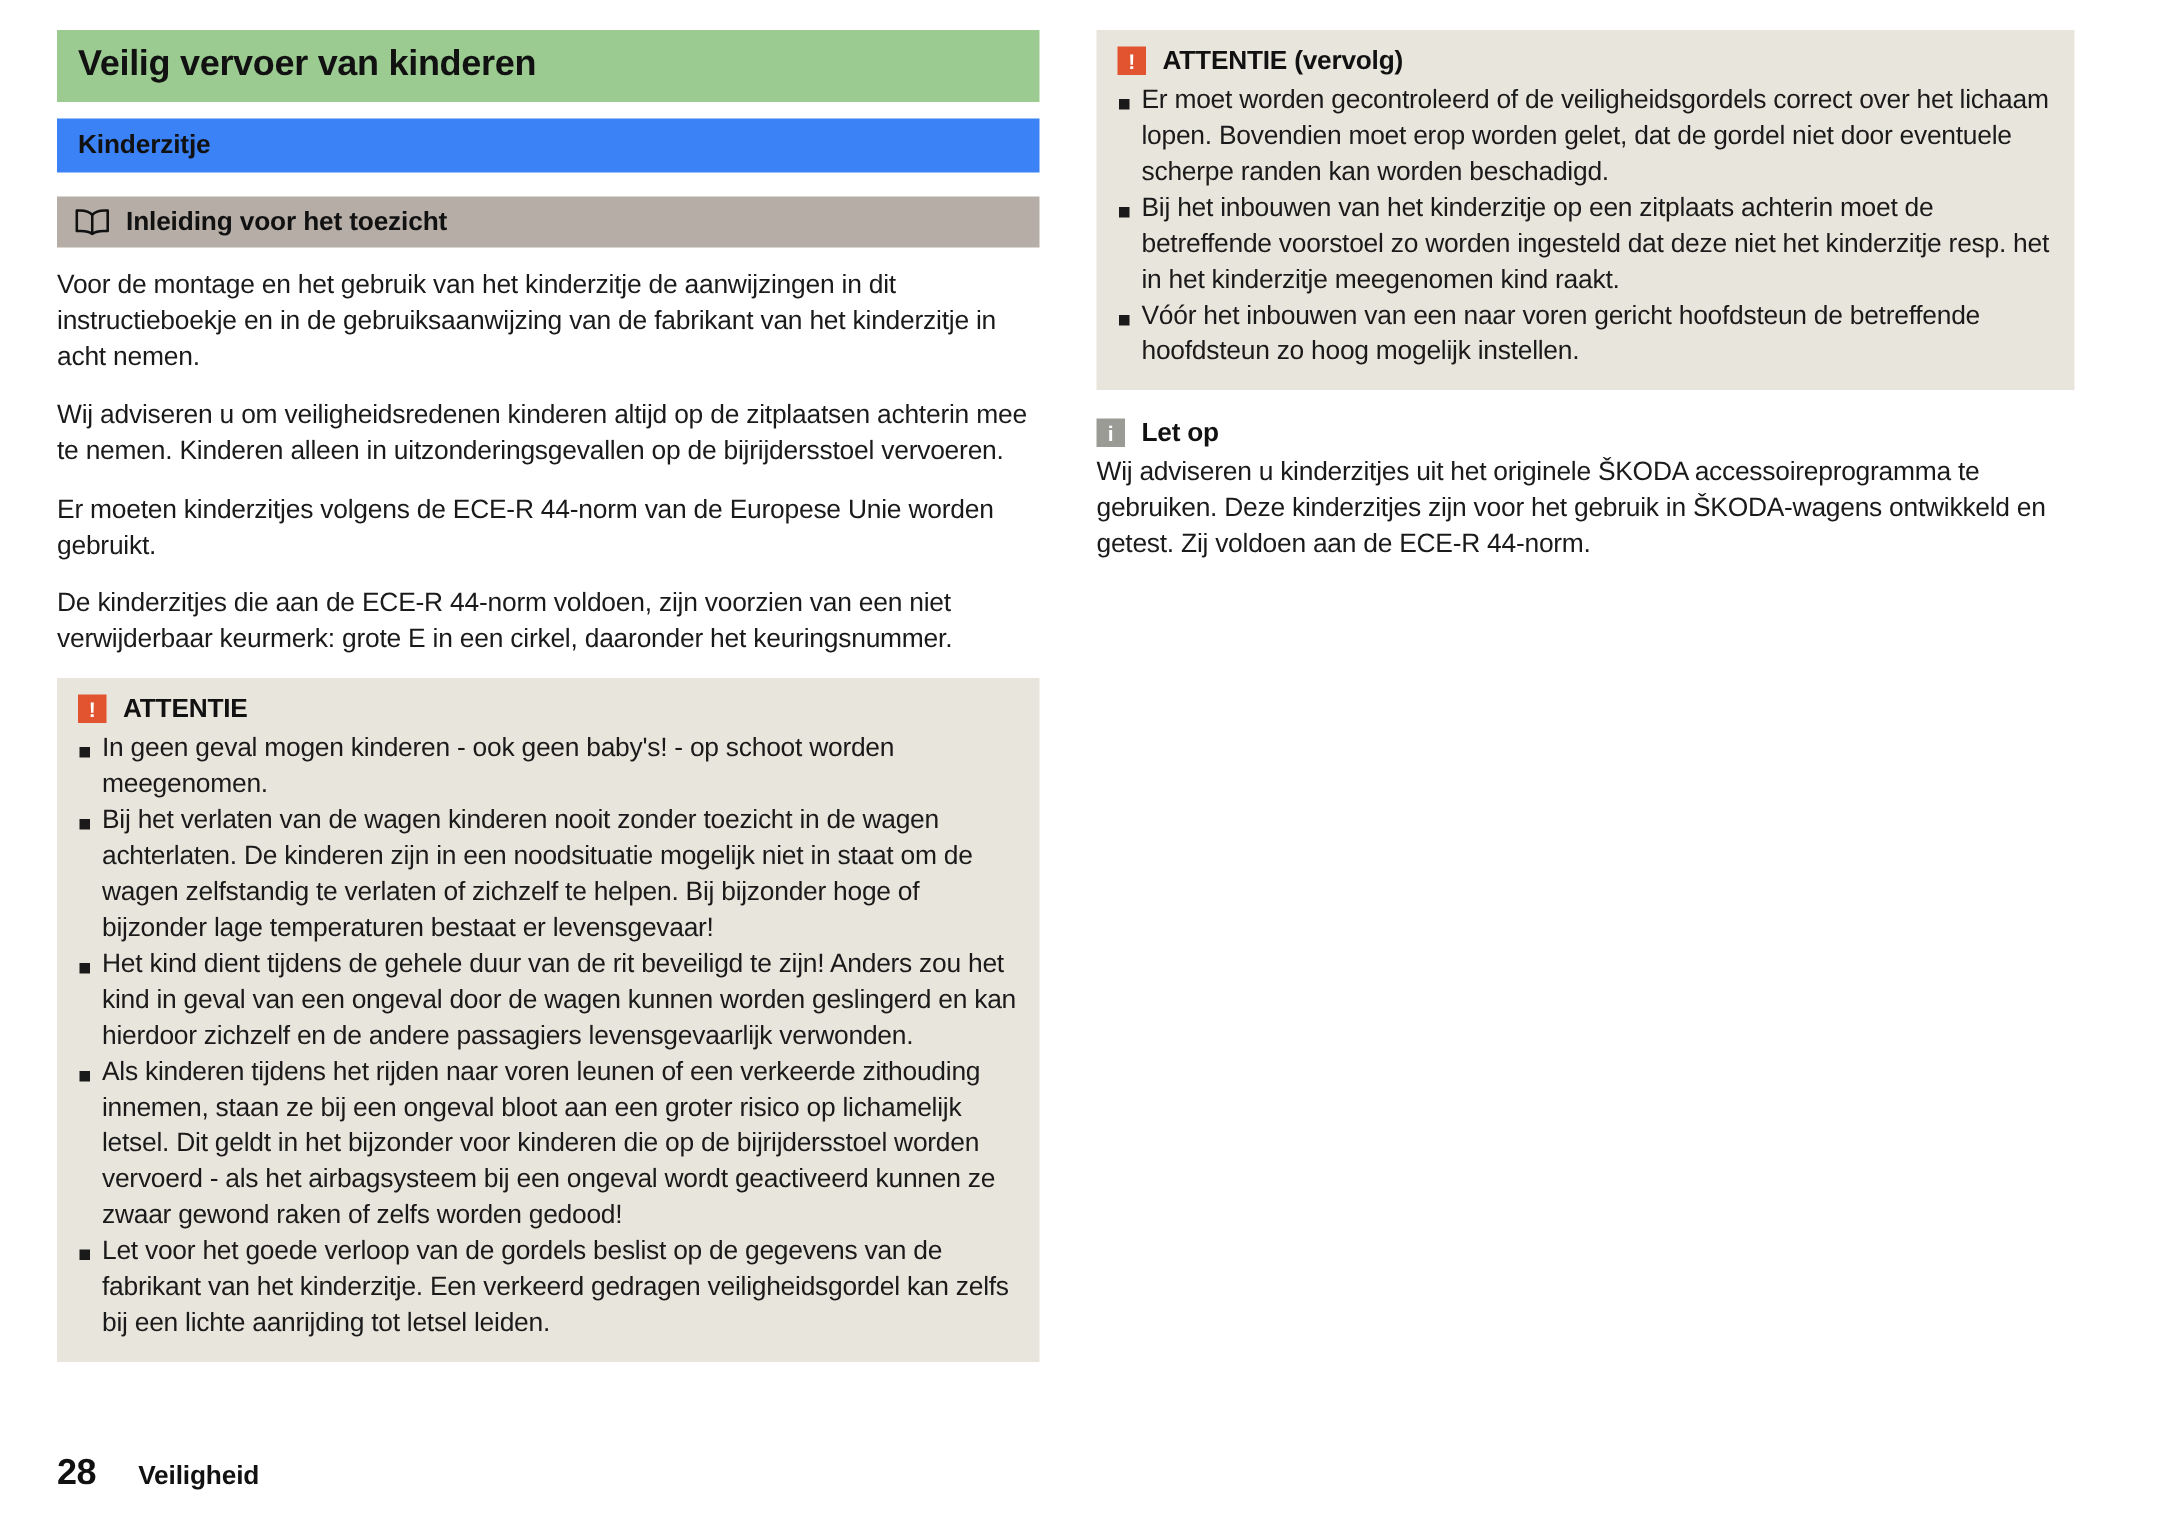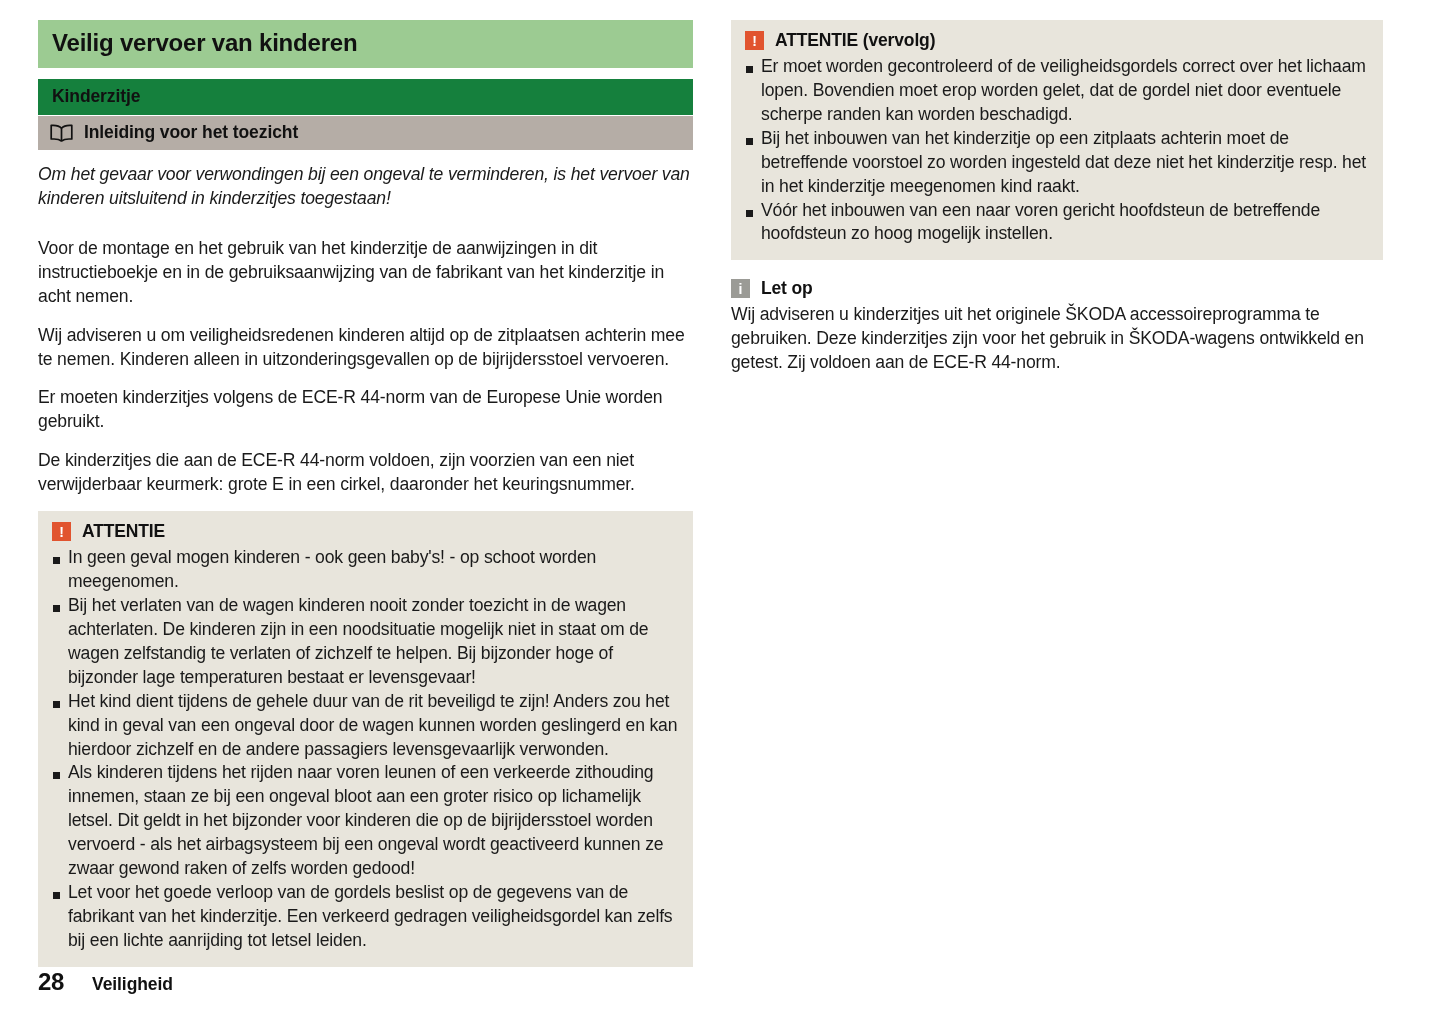--- a/index.html
+++ b/index.html
@@ -33,23 +33,23 @@
     padding: 9px 14px 11px 14px;
     margin-bottom: 11px;
   }
   .chapter-bar .title {
     font-size: 24px;
     font-weight: bold;
     letter-spacing: -0.2px;
     color: #111;
   }
   .section-bar {
-    background: #15803d;
+    background: #3b82f6;
     padding: 7px 14px 8px 14px;
-    margin-bottom: 1px;
+    margin-bottom: 16px;
   }
   .section-bar .title {
     font-size: 17.5px;
     font-weight: bold;
     letter-spacing: -0.1px;
     color: #111;
   }
   .topic-bar {
     background: #b5ada6;
     padding: 6px 12px 7px 12px;
@@ -198,21 +198,20 @@
     <div class="topic-bar">
       <span>
         <svg class="book-icon" viewBox="0 0 23 18" xmlns="http://www.w3.org/2000/svg">
           <path d="M11.5 4.2 C9.6 2.1 6.6 1.3 3.4 1.3 L1.2 1.3 L1.2 15.0 L4.0 15.0 C7.0 15.0 9.7 15.6 11.5 17.0 C13.3 15.6 16.0 15.0 19.0 15.0 L21.8 15.0 L21.8 1.3 L19.6 1.3 C16.4 1.3 13.4 2.1 11.5 4.2 Z" fill="none" stroke="#111111" stroke-width="1.7" stroke-linejoin="round"></path>
           <line x1="11.5" y1="4.2" x2="11.5" y2="17.0" stroke="#111111" stroke-width="1.7"></line>
         </svg>
       </span>
       <div class="title">Inleiding voor het toezicht</div>
     </div>
 
-    <p class="body lead">Om het gevaar voor verwondingen bij een ongeval te verminderen, is het vervoer van kinderen uitsluitend in kinderzitjes toegestaan!</p>
     <p class="body">Voor de montage en het gebruik van het kinderzitje de aanwijzingen in dit instructieboekje en in de gebruiksaanwijzing van de fabrikant van het kinderzitje in acht nemen.</p>
     <p class="body">Wij adviseren u om veiligheidsredenen kinderen altijd op de zitplaatsen achterin mee te nemen. Kinderen alleen in uitzonderingsgevallen op de bijrijdersstoel vervoeren.</p>
     <p class="body">Er moeten kinderzitjes volgens de ECE-R 44-norm van de Europese Unie worden gebruikt.</p>
     <p class="body tight">De kinderzitjes die aan de ECE-R 44-norm voldoen, zijn voorzien van een niet verwijderbaar keurmerk: grote E in een cirkel, daaronder het keuringsnummer.</p>
 
     <div class="notebox">
       <div class="note-head">
         <span class="badge warn">!</span>
         <span class="label">ATTENTIE</span>
       </div>

